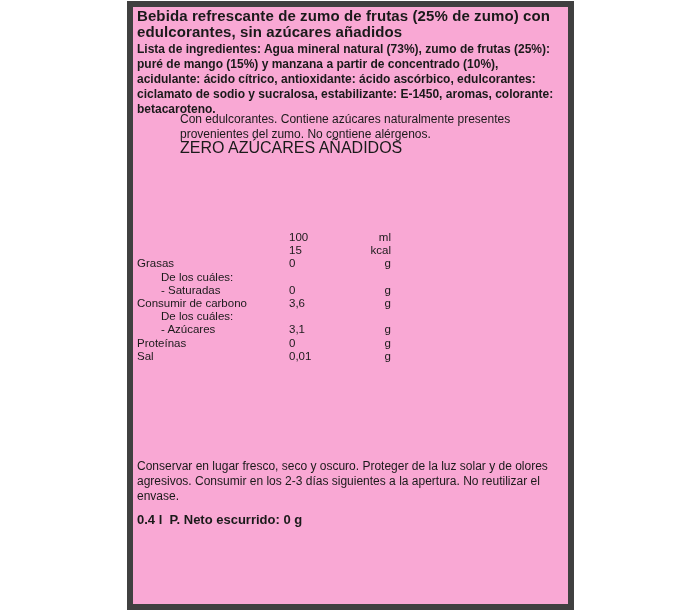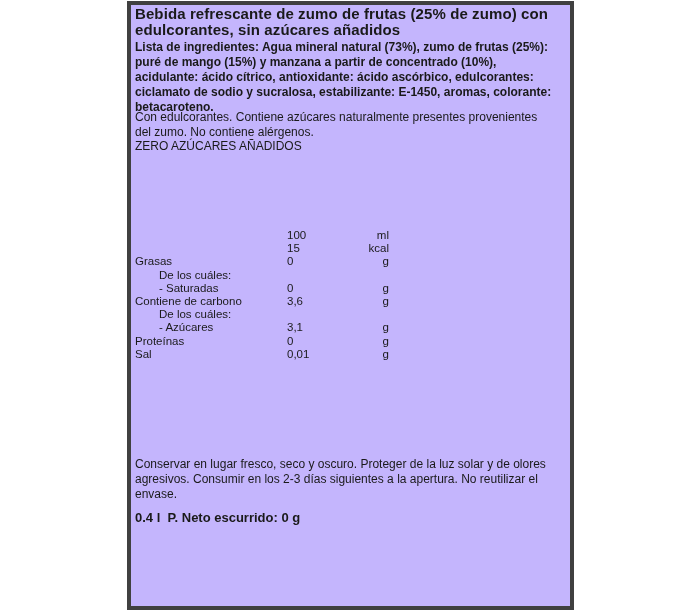--- a/index.html
+++ b/index.html
@@ -11,23 +11,23 @@
     font-family: "Liberation Sans", sans-serif;
     color: #1a1a1a;
     -webkit-font-smoothing: antialiased;
   }
   .label-box {
     position: absolute;
     left: 127px;
     top: 1px;
     width: 447px;
     height: 609px;
-    border: 4px solid #404040;
+    border: 6px solid #404040;
     box-sizing: border-box;
-    background: #c4b5fd;
+    background: #f9a8d4;
     overflow: hidden;
   }
   .abs { position: absolute; left: 4px; right: 14px; }
 
   .title {
     top: 1px;
     font-size: 15px;
     font-weight: bold;
     line-height: 16px;
     letter-spacing: 0.1px;
@@ -35,22 +35,23 @@
   .ingredients {
     top: 35px;
     font-size: 12px;
     line-height: 15px;
     font-weight: bold;
   }
   .note-block {
     top: 105px;
     font-size: 12px;
     line-height: 14.6px;
+    margin-left: 43px;
   }
-  .zero-claim { font-size: 12px; }
+  .zero-claim { font-size: 16px; }
 
   .nutrition {
     top: 224px;
     font-size: 11.5px;
     line-height: 13.2px;
   }
   .nrow { position: relative; min-height: 13.2px; }
   .nlabel { white-space: pre; }
   .nlabel.ind { padding-left: 5px; margin-left: 19px; }
   .nval {
@@ -125,21 +126,21 @@
         </span>
     </div>
     <div class="nrow">
       <span class="nlabel ind">- Saturadas</span>
       <span class="nval">
           <span class="nnum">0</span>
           <span class="nunit">g</span>
         </span>
     </div>
     <div class="nrow">
-      <span class="nlabel">Contiene de carbono</span>
+      <span class="nlabel">Consumir de carbono</span>
       <span class="nval">
           <span class="nnum">3,6</span>
           <span class="nunit">g</span>
         </span>
     </div>
     <div class="nrow">
       <span class="nlabel ind">De los cuáles:</span>
       <span class="nval">
           <span class="nnum"></span>
           <span class="nunit"></span>

